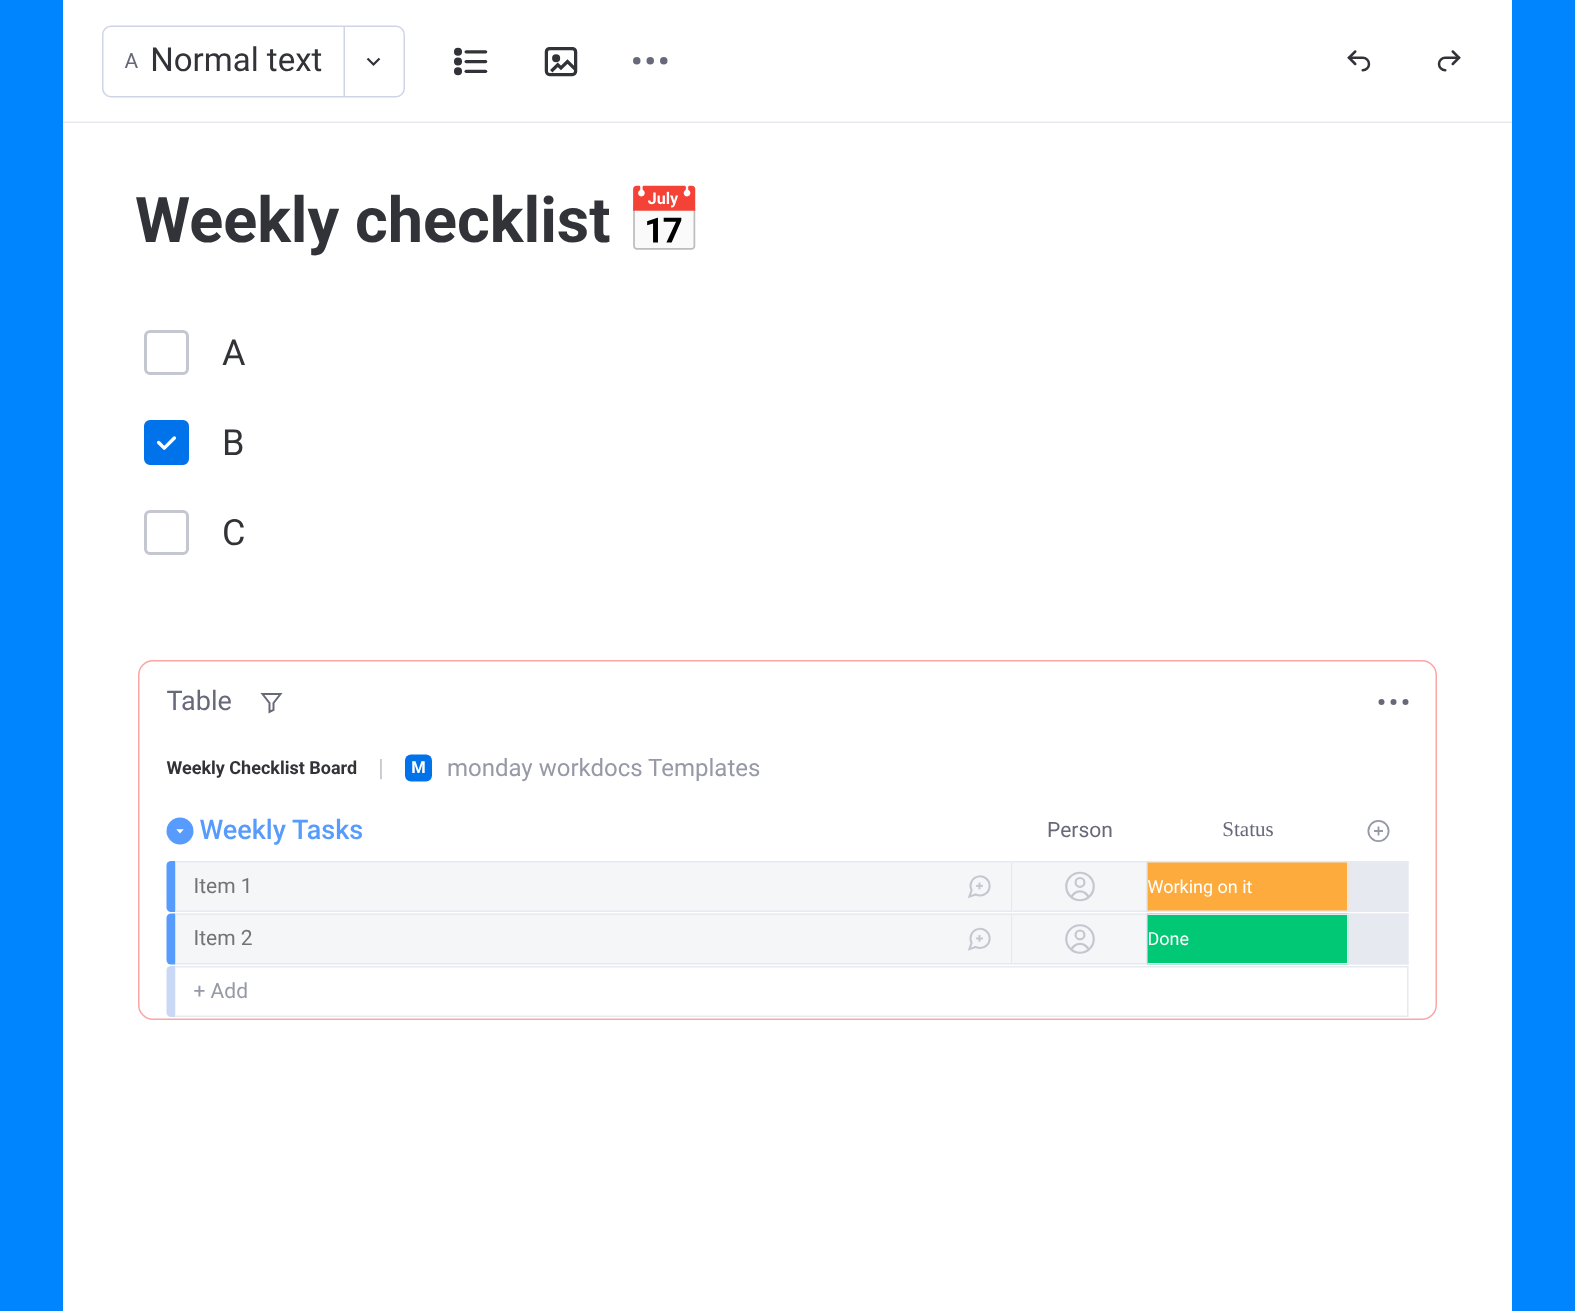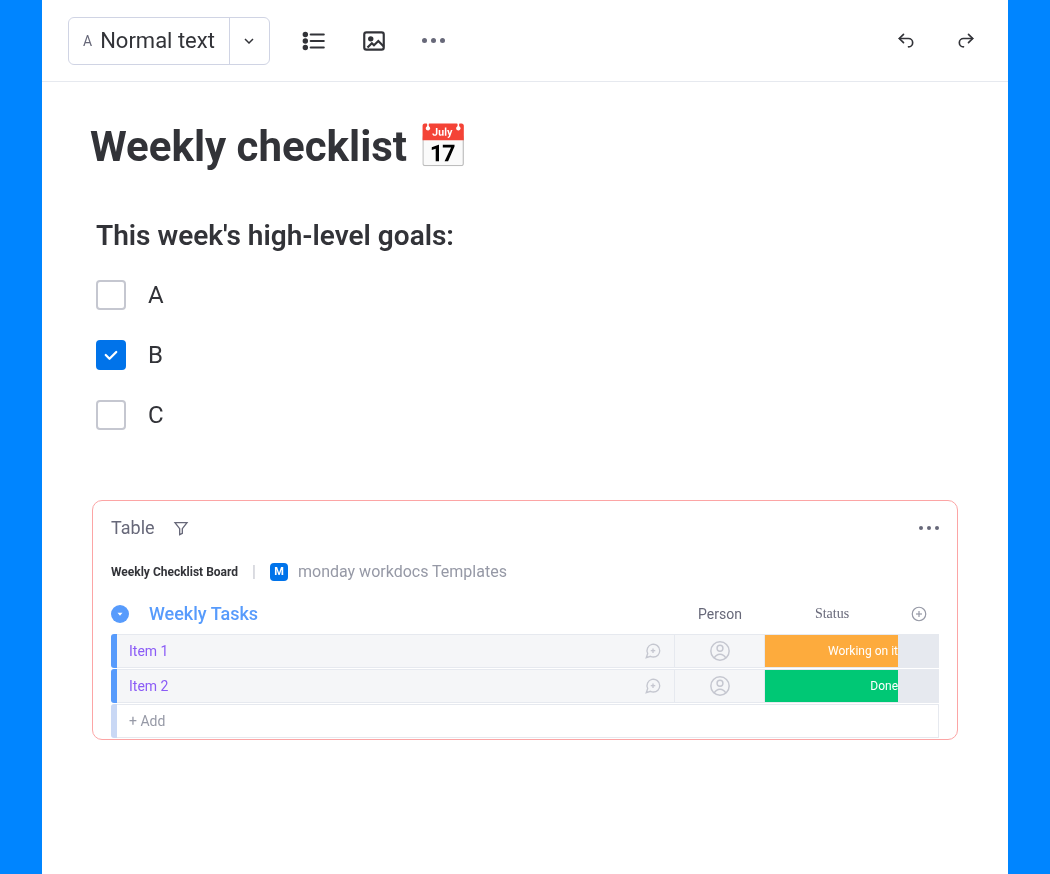--- a/index.html
+++ b/index.html
@@ -172,21 +172,21 @@
   color: #9699a6;
 }
 .group-header {
   display: flex;
   align-items: center;
   padding: 8px 18px 10px 18px;
 }
 .group-name {
   display: flex;
   align-items: center;
-  gap: 20px;
+  gap: 4px;
   font-size: 18px;
   color: #579bfc;
   font-weight: 500;
 }
 .collapse-circle {
   width: 18px; height: 18px;
   background: #579bfc;
   border-radius: 50%;
   display: flex;
   align-items: center;
@@ -221,21 +221,21 @@
 .trow.addrow .stripe { background: #c9d8f5; }
 .trow .namecell {
   flex: 1;
   background: #f5f6f8;
   border: 1px solid #e6e9ef;
   border-left: none;
   display: flex;
   align-items: center;
   padding: 0 12px;
   font-size: 14px;
-  color: #8b5cf6;
+  color: #737373;
   justify-content: space-between;
 }
 .trow.addrow .namecell {
   background: #fff;
   color: #9699a6;
 }
 .trow .personcell {
   width: 90px;
   background: #f5f6f8;
   border: 1px solid #e6e9ef;
@@ -244,21 +244,21 @@
   align-items: center;
   justify-content: center;
   color: #9699a6;
 }
 .trow .statuscell {
   width: 134px;
   border: 1px solid #e6e9ef;
   border-left: none;
   display: flex;
   align-items: center;
-  justify-content: flex-end;
+  justify-content: flex-start;
   font-size: 12px;
   color: #fff;
 }
 .trow .endcell {
   width: 40px;
   background: #e6e9ef;
   border: 1px solid #e6e9ef;
   border-left: none;
 }
 .status-working { background: #fdab3d; }
@@ -342,21 +342,20 @@
         </svg>
     </div>
   </div>
 
   <div class="doc-body">
     <h1 class="doc-title">
       <span>Weekly checklist</span>
       <span>📅</span>
     </h1>
 
-    <h2 class="section-heading">This week's high-level goals:</h2>
 
     <div class="checklist">
       <div class="check-row">
         <div class="cbox"></div>
         <div class="lbl">A</div>
       </div>
       <div class="check-row">
         <div class="cbox checked">
             <svg width="18" height="18" viewBox="0 0 24 24" fill="none" stroke="#fff" stroke-width="3" stroke-linecap="round" stroke-linejoin="round">
               <polyline points="5 12 10 17 19 8"></polyline>

